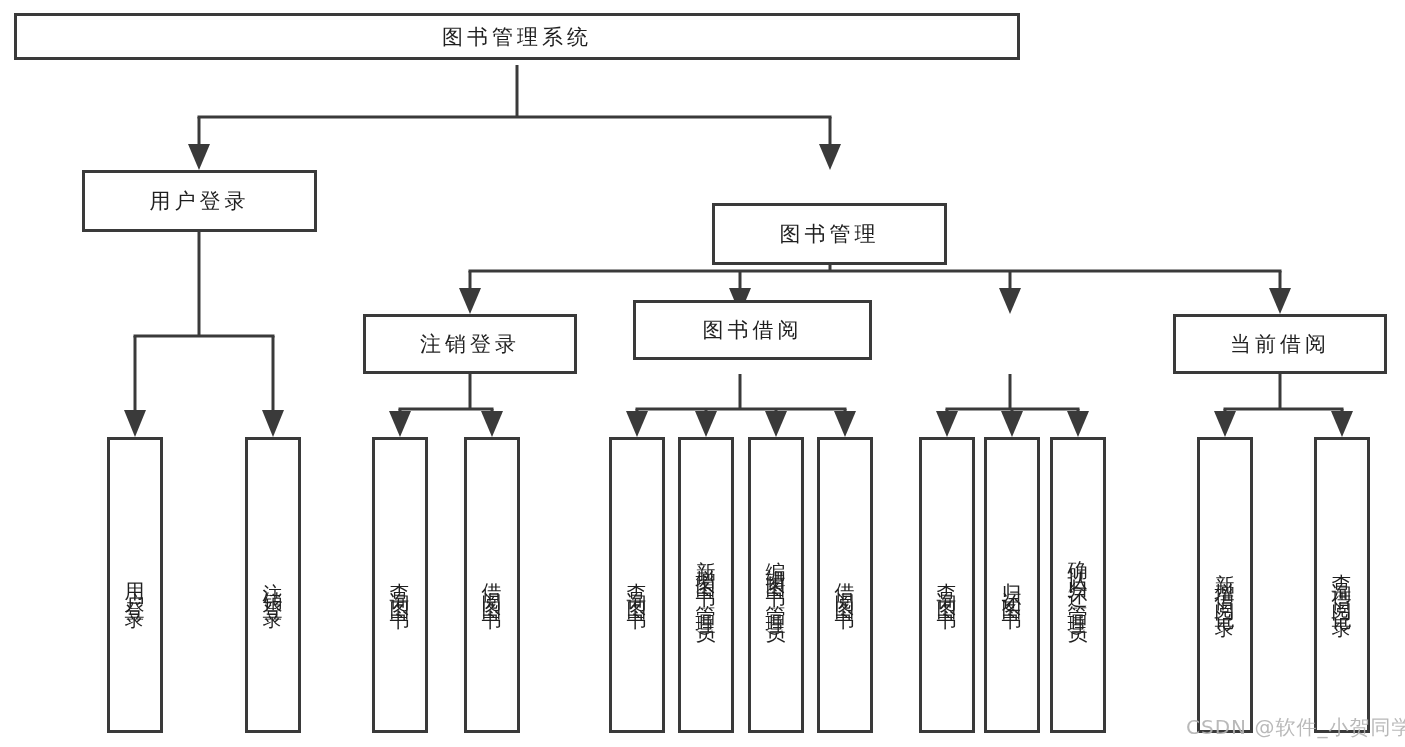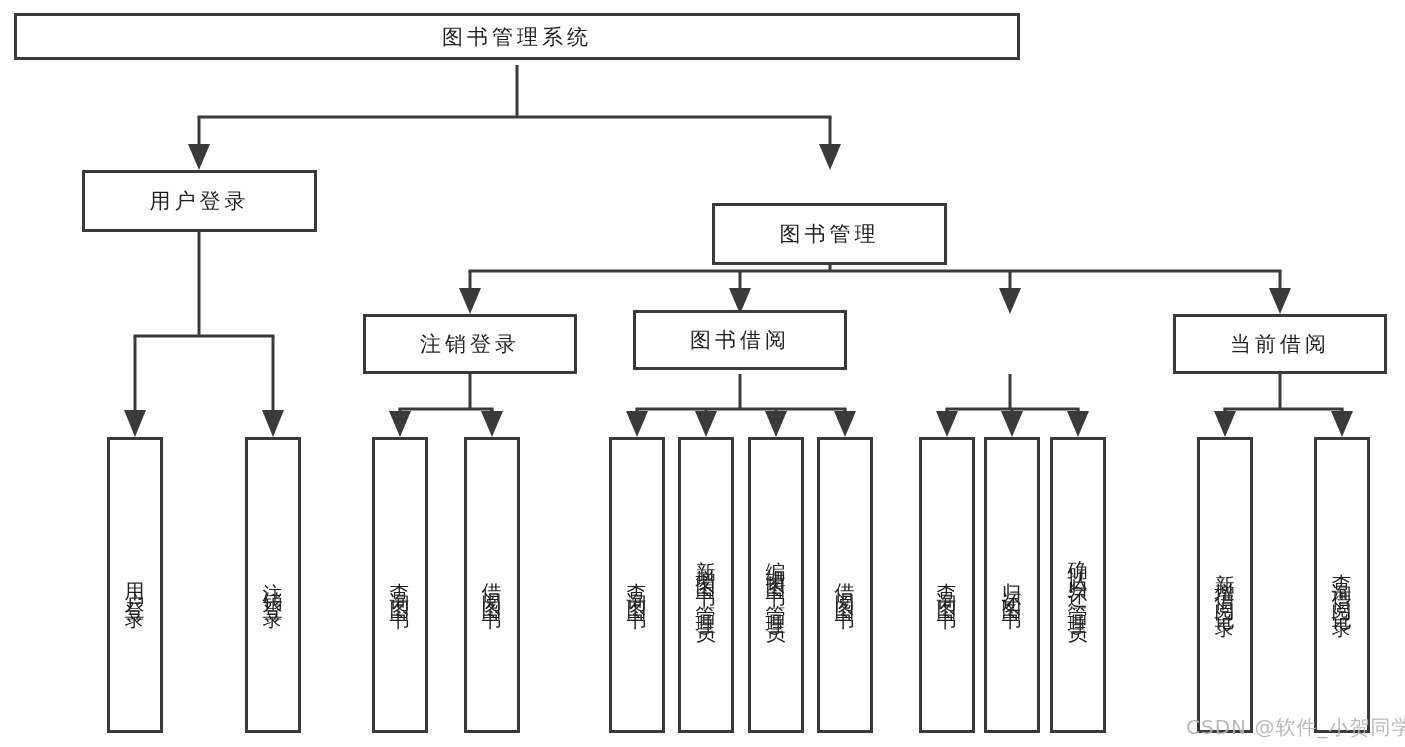--- a/index.html
+++ b/index.html
@@ -140,21 +140,21 @@
       <polygon points="1331,411 1353,411 1342,437"></polygon>
     </g>
   </svg>
 
   <div class="node" style="left:14px;top:13px;width:1006px;height:47px;">图书管理系统</div>
 
   <div class="node" style="left:82px;top:170px;width:235px;height:62px;">用户登录</div>
   <div class="node" style="left:712px;top:170px;width:235px;height:62px;margin-top:33px;">图书管理</div>
 
   <div class="node" style="left:363px;top:314px;width:214px;height:60px;">注销登录</div>
-  <div class="node" style="left:633px;top:310px;width:214px;height:60px;font-family:Liberation Mono, monospace;">图书借阅</div>
+  <div class="node" style="left:633px;top:300px;width:239px;height:60px;font-family:Liberation Mono, monospace;">图书借阅</div>
   <div class="node" style="left:1173px;top:314px;width:214px;height:60px;">当前借阅</div>
 
   <div class="leaf" style="left:107px;">用户登录</div>
   <div class="leaf" style="left:245px;">注销登录</div>
 
   <div class="leaf" style="left:372px;">查询图书</div>
   <div class="leaf" style="left:464px;">借阅图书</div>
 
   <div class="leaf" style="left:609px;">查询图书</div>
   <div class="leaf" style="left:678px;">新增图书（管理员）</div>

